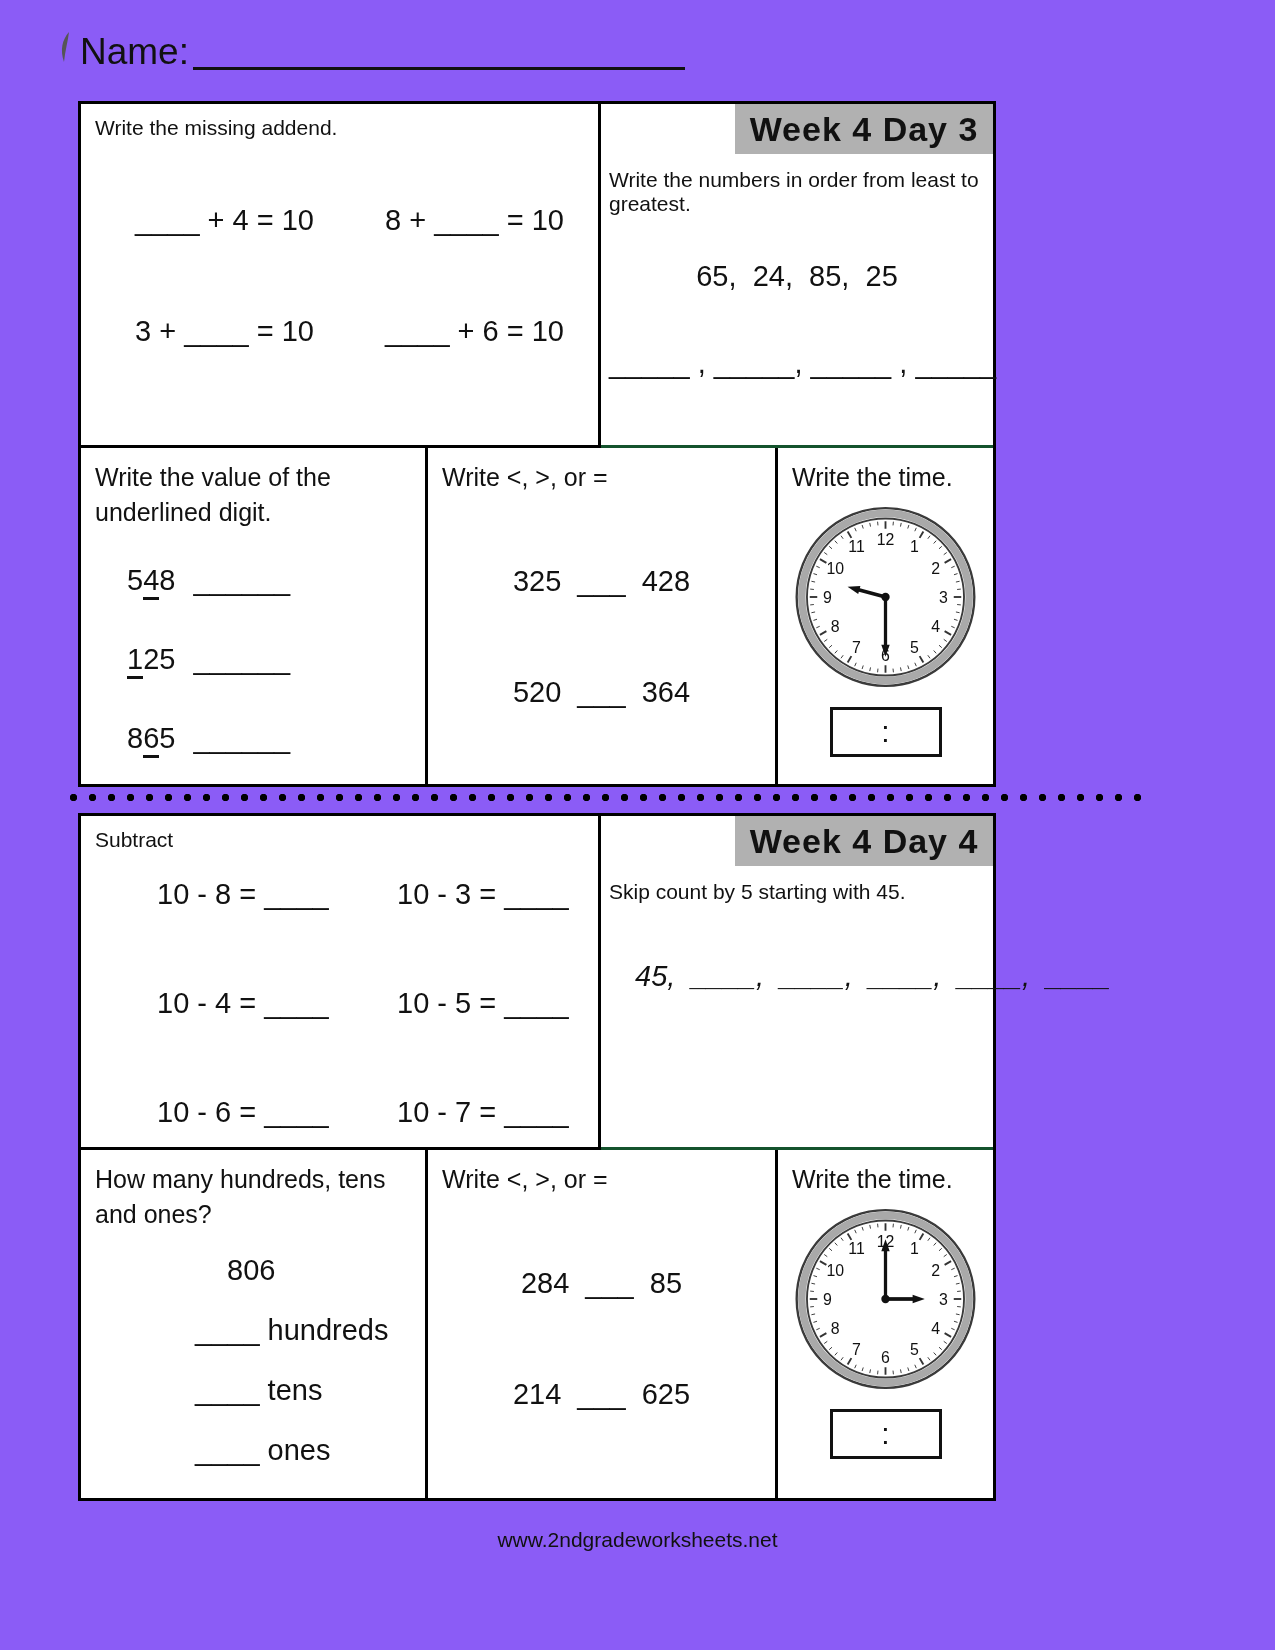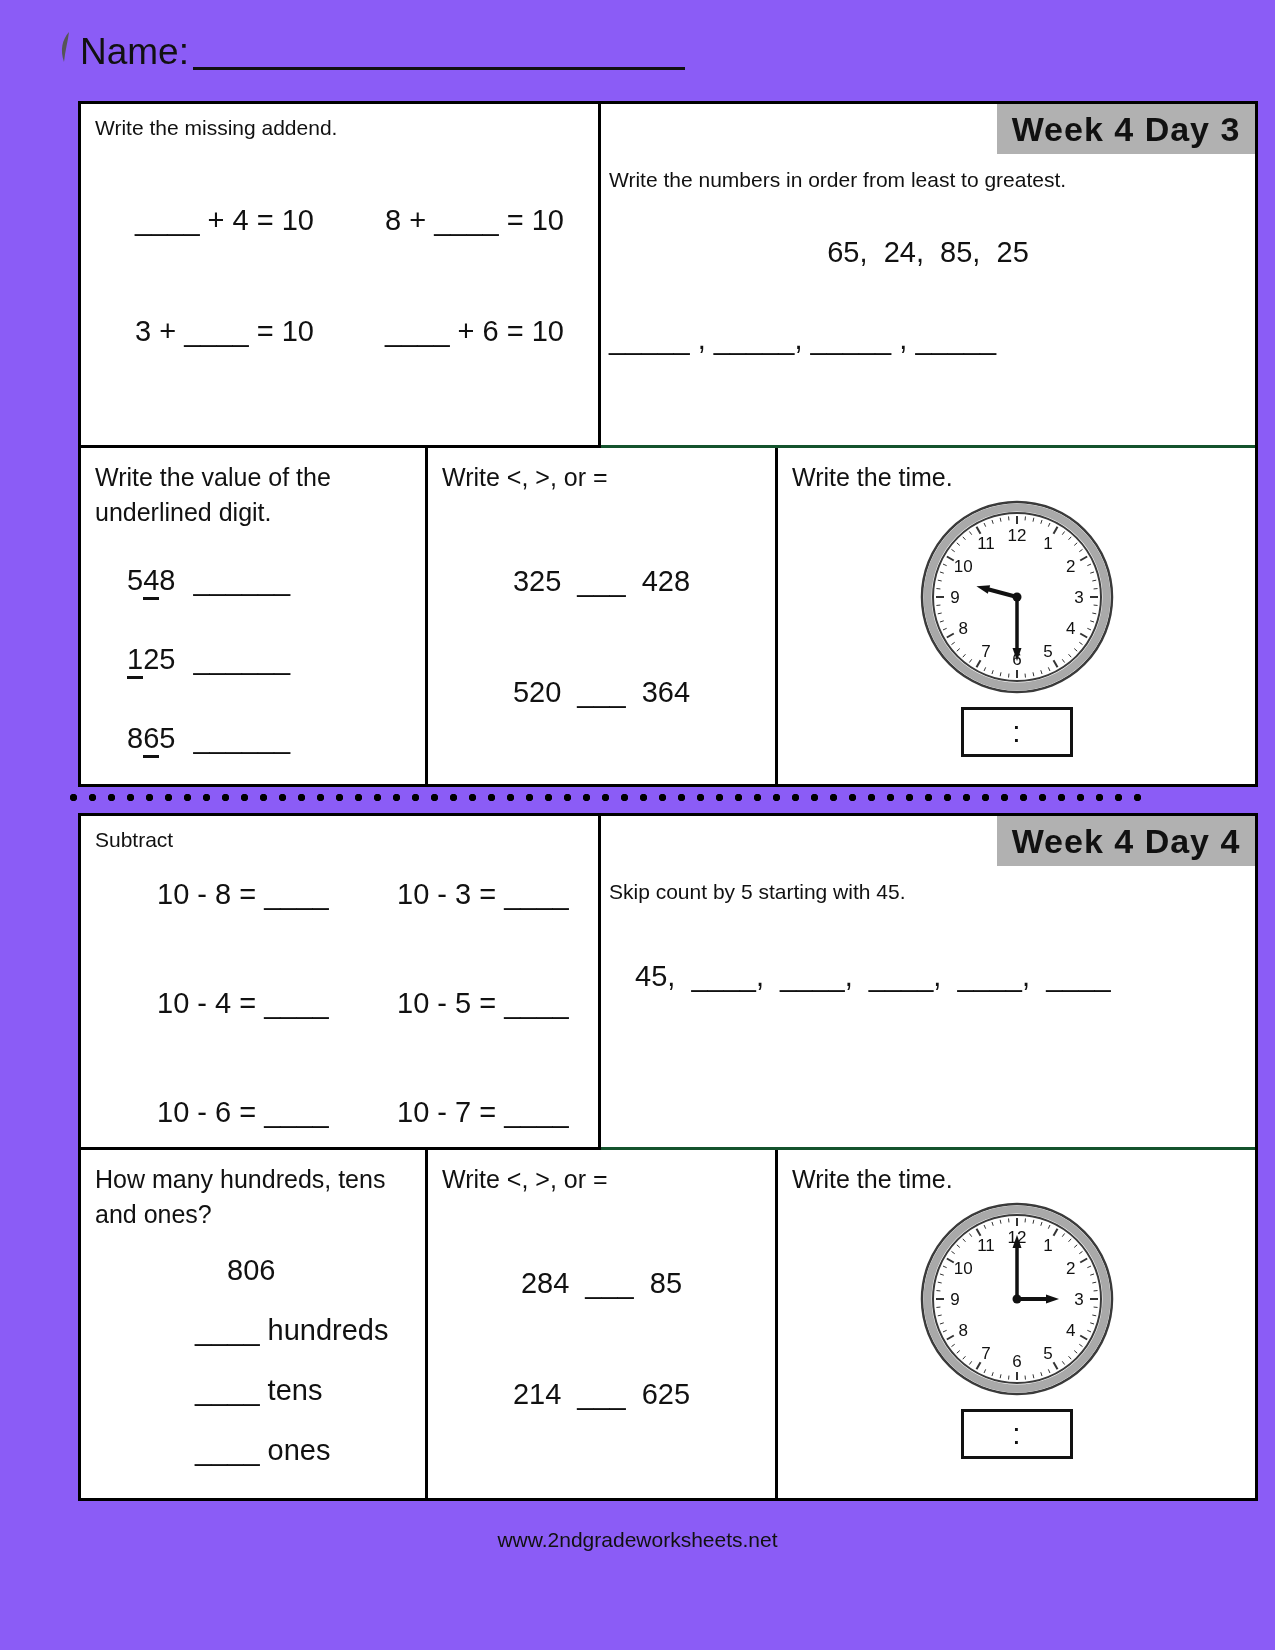--- a/index.html
+++ b/index.html
@@ -7,21 +7,21 @@
   body { width:1275px; height:1650px; font-family:"Liberation Sans", sans-serif; color:#111; }
   .page { position:relative; width:1275px; height:1650px; background:#8b5cf6; overflow:hidden; }
 
   
   .name-row { position:absolute; left:56px; top:28px; display:flex; align-items:flex-end; gap:4px; }
   .quill { margin-bottom:6px; }
   .name-label { font-size:37px; line-height:1; }
   .name-line { display:inline-block; width:492px; border-bottom:3px solid #111; height:42px; }
 
   
-  .grid { position:absolute; left:78px; width:1180px; border:3px solid #000; background:#fff; }
+  .grid { position:absolute; left:78px; width:918px; border:3px solid #000; background:#fff; }
   #grid-day3 { top:101px; height:686px; }
   #grid-day4 { top:813px; height:688px; }
   .cell { position:absolute; padding:12px 14px; }
   .cell-a { left:0; top:0; width:520px; height:344px; border-right:3px solid #000; border-bottom:3px solid #000; }
   .cell-b { left:520px; top:0; right:0; height:344px; border-bottom:3px solid #14532d; padding:12px 8px; }
   .cell-c { left:0; top:344px; bottom:0; width:347px; border-right:3px solid #000; }
   .cell-d { left:347px; top:344px; bottom:0; width:350px; border-right:3px solid #000; }
   .cell-e { left:697px; top:344px; bottom:0; right:0; }
   #grid-day4 .cell-a, #grid-day4 .cell-b { height:334px; }
   #grid-day4 .cell-c, #grid-day4 .cell-d, #grid-day4 .cell-e { top:334px; }
@@ -39,21 +39,21 @@
   .ma-grid { margin:64px 0 0 40px; display:grid; grid-template-columns:250px auto; row-gap:78px; }
   .sub-grid { margin:26px 0 0 62px; display:grid; grid-template-columns:240px auto; row-gap:76px; }
 
   
   .order-instr { margin-top:52px; }
   .order-nums { margin-top:44px; text-align:center; }
   .order-blanks { margin-top:54px; text-align:left; }
 
   
   .skip-instr { margin-top:52px; }
-  .skip-line { margin:56px 0 0 26px; }
+  .skip-line { margin:56px 0 0 26px;font-style:italic; }
 
   
   .ud-row { margin:46px 0 0 32px; display:flex; gap:18px; }
   .ud-row.first { margin-top:34px; }
 
   
   .cmp-row { display:flex; justify-content:center; gap:16px; }
   .cmp-row.r1 { margin-top:70px; }
   .cmp-row.r2 { margin-top:78px; }
 

